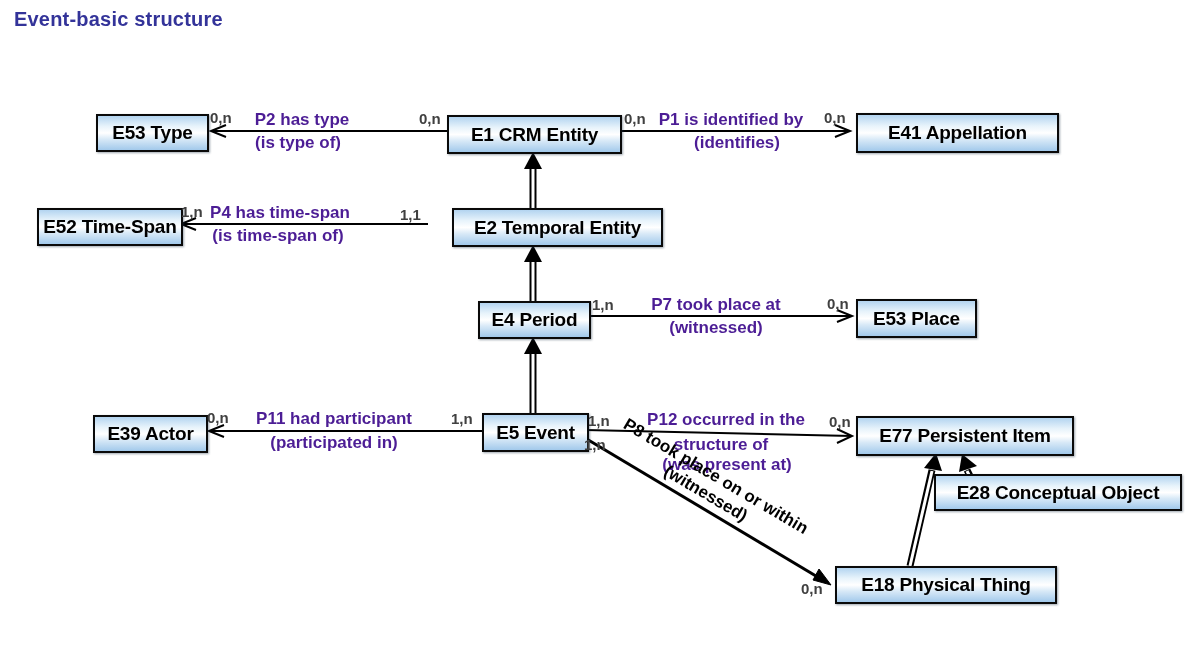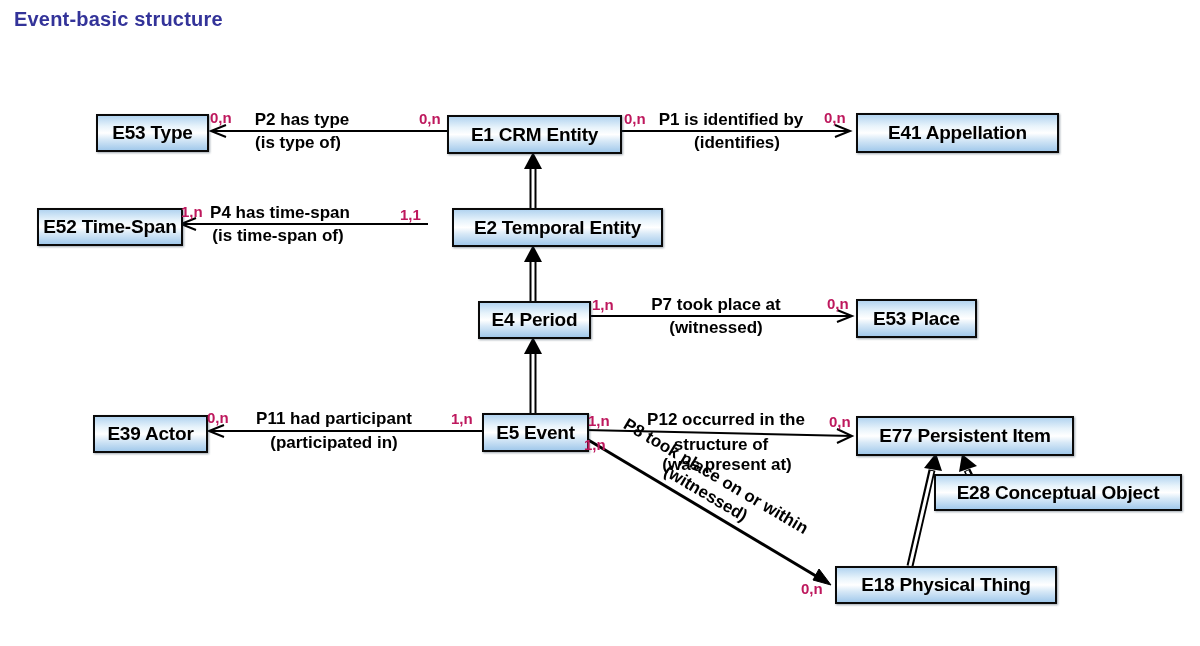--- a/index.html
+++ b/index.html
@@ -15,25 +15,25 @@
   .node{
     position:absolute;z-index:2;
     display:flex;align-items:center;justify-content:center;
     border:2px solid #0a0a0a;
     background:linear-gradient(180deg,#b3d4f0 0%,#e7f3fb 30%,#ffffff 50%,#d8e9f7 68%,#a2c9eb 100%);
     box-shadow:1px 1px 2px rgba(40,60,80,0.45);
     font-weight:bold;font-size:19px;color:#000;white-space:nowrap;letter-spacing:-0.2px;
   }
   .lbl{
     position:absolute;z-index:3;transform:translateX(-50%);
-    font-weight:bold;font-size:17px;color:#000000;white-space:nowrap;
+    font-weight:bold;font-size:17px;color:#4c1d95;white-space:nowrap;
   }
   .card{
     position:absolute;z-index:3;
-    font-weight:bold;font-size:15px;color:#be185d;white-space:nowrap;
+    font-weight:bold;font-size:15px;color:#404040;white-space:nowrap;
   }
   .p8label{
     position:absolute;left:700px;top:504px;z-index:3;
     transform:translate(-50%,-102%) rotate(30.5deg);transform-origin:50% 100%;
     text-align:center;font-weight:bold;font-size:17px;color:#000;white-space:nowrap;line-height:1.2;
   }
 </style>
 </head>
 <body>
 

